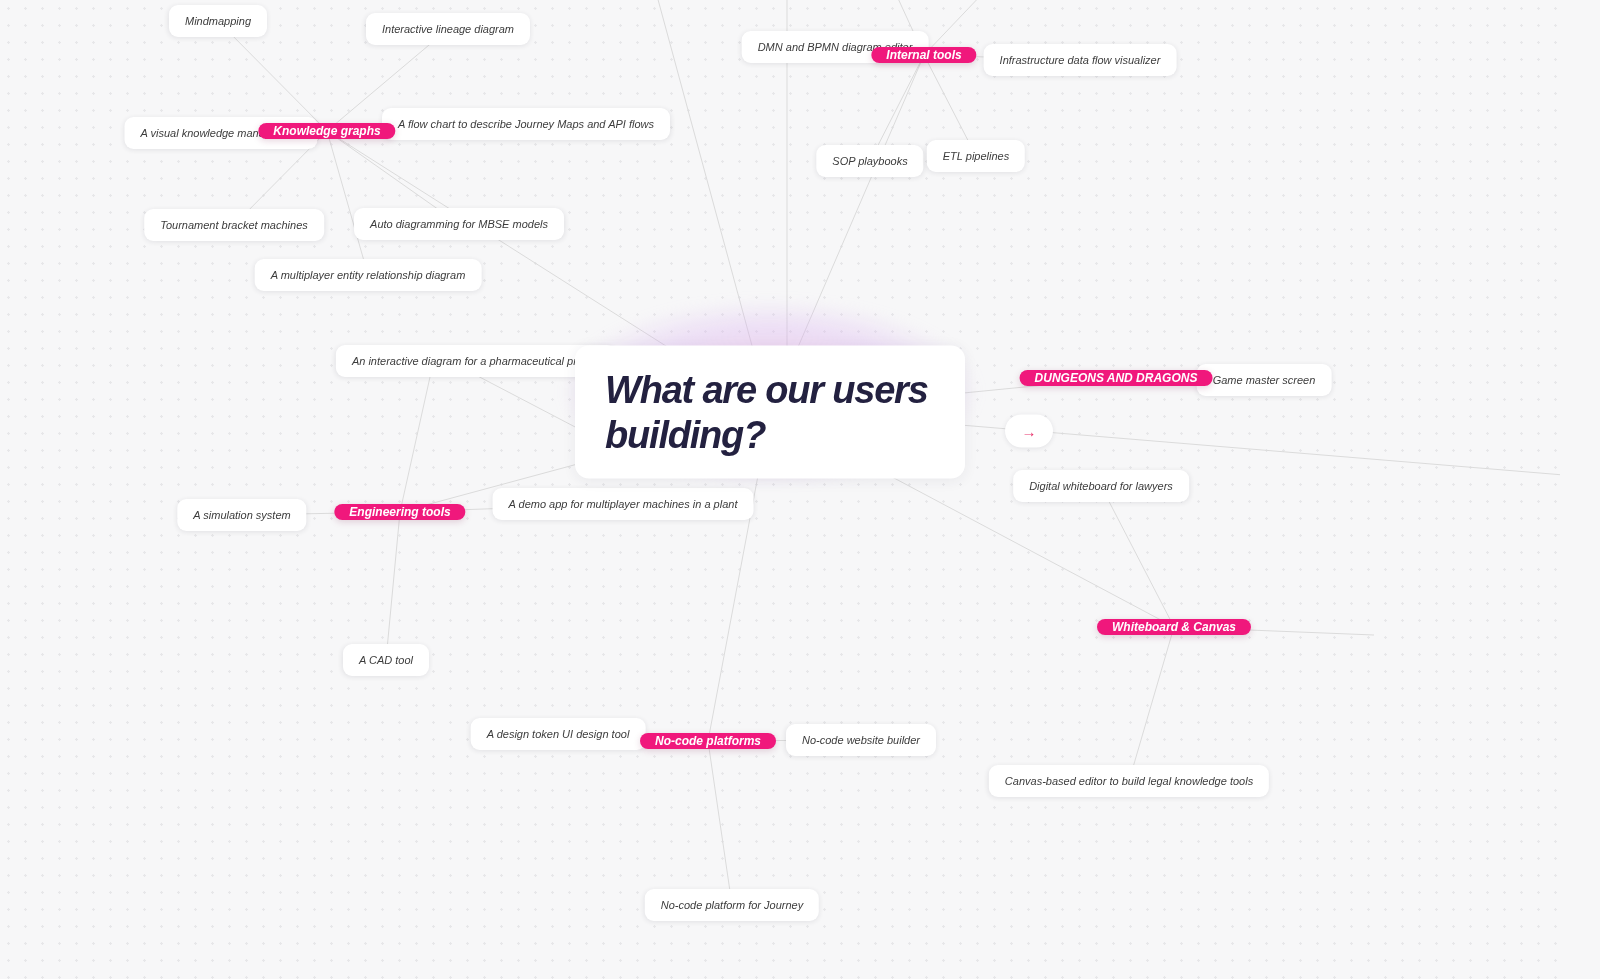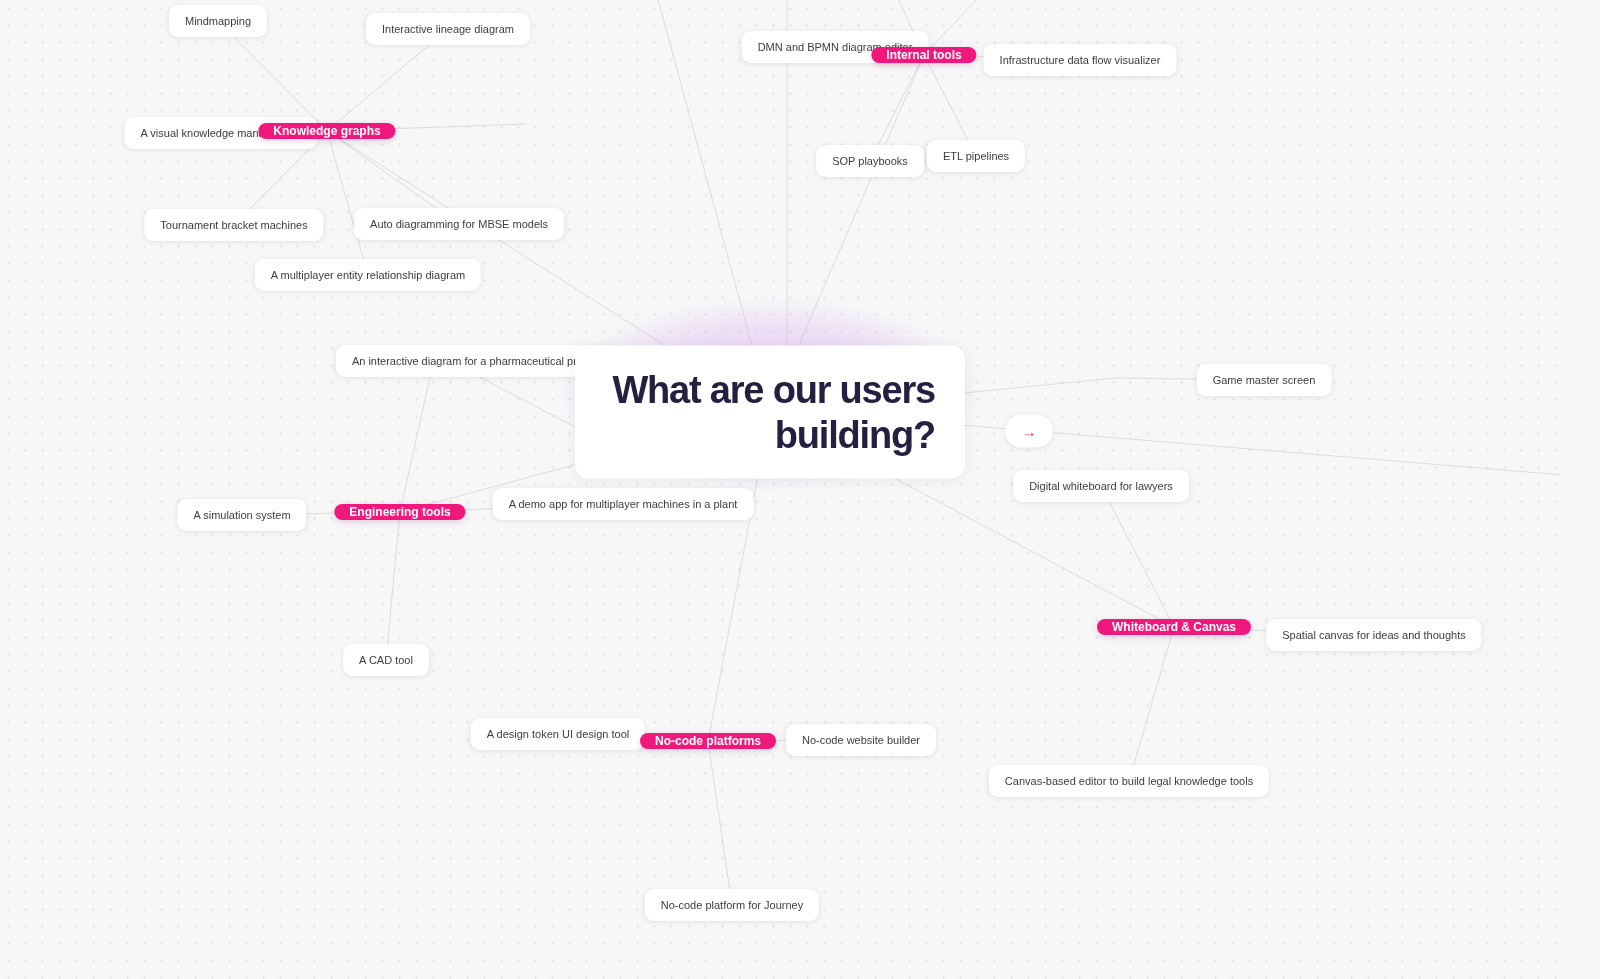--- a/index.html
+++ b/index.html
@@ -1,20 +1,21 @@
 <!DOCTYPE html>
 <html><head>
 <meta charset="utf-8">
 <style>
   html,body{margin:0;padding:0;background:#F7F7F8;font-family:"Liberation Sans",sans-serif;}
   .canvas{
     position:relative;width:1560px;height:979px;overflow:hidden;
     background-color:#F7F7F8;
     background-image:radial-gradient(circle,#E7E7E9 1.1px,transparent 1.45px);
     background-size:17px 17px;
+    font-style:italic;
   }
   .edges{position:absolute;left:0;top:0;width:1600px;height:979px;z-index:0;}
   .edges line{stroke:#DBDBDB;stroke-width:1;}
   .glow{
     position:absolute;left:770px;top:392px;width:540px;height:240px;
     transform:translate(-50%,-50%);z-index:1;border-radius:50%;
     background:radial-gradient(closest-side,rgba(232,165,228,0.55),rgba(214,170,240,0.30) 55%,rgba(232,165,228,0) 78%);
     filter:blur(6px);
   }
   .card{
@@ -33,21 +34,21 @@
   }
   .title-card{
     position:absolute;left:770px;top:412px;width:390px;height:133px;
     transform:translate(-50%,-50%);z-index:2;
     background:#FFFFFF;border-radius:14px;
     box-shadow:0 2px 14px rgba(40,40,70,0.07);
     display:flex;align-items:center;justify-content:center;
     cursor:pointer;
   }
   .title-text{
-    width:330px;text-align:right;
+    width:330px;text-align:left;
     font-size:38px;font-weight:bold;color:#232140;
     line-height:1.16;letter-spacing:-1.2px;
   }
   .pill{
     position:absolute;left:1029px;top:431px;width:48px;height:33px;
     transform:translate(-50%,-50%);z-index:3;
     background:#FFFFFF;border-radius:17px;
     box-shadow:0 1px 5px rgba(40,40,60,0.10);
     display:flex;align-items:center;justify-content:center;
     font-size:15px;font-weight:bold;color:#E8336B;
@@ -101,41 +102,42 @@
     <line x1="708" y1="741" x2="558" y2="734"></line>
     <line x1="708" y1="741" x2="861" y2="740"></line>
     <line x1="708" y1="741" x2="732" y2="905"></line>
   </svg>
 
   <div class="glow"></div>
 
   <div class="card" style="left:218px;top:21px">Mindmapping</div>
   <div class="card" style="left:448px;top:29px">Interactive lineage diagram</div>
   <div class="card" style="left:221px;top:133px">A visual knowledge management</div>
+  <div class="card" style="left:526px;top:124px">A flow chart to describe Journey Maps and API flows</div>
   <div class="card" style="left:234px;top:225px">Tournament bracket machines</div>
   <div class="card" style="left:459px;top:224px">Auto diagramming for MBSE models</div>
   <div class="card" style="left:368px;top:275px">A multiplayer entity relationship diagram</div>
   <div class="card" style="left:476px;top:361px">An interactive diagram for a pharmaceutical project</div>
   <div class="card" style="left:835px;top:47px">DMN and BPMN diagram editor</div>
   <div class="card" style="left:1080px;top:60px">Infrastructure data flow visualizer</div>
   <div class="card" style="left:870px;top:161px">SOP playbooks</div>
   <div class="card" style="left:976px;top:156px">ETL pipelines</div>
   <div class="card" style="left:1264px;top:380px">Game master screen</div>
   <div class="card" style="left:1101px;top:486px">Digital whiteboard for lawyers</div>
   <div class="card" style="left:242px;top:515px">A simulation system</div>
   <div class="card" style="left:623px;top:504px">A demo app for multiplayer machines in a plant</div>
   <div class="card" style="left:386px;top:660px">A CAD tool</div>
   <div class="card" style="left:558px;top:734px">A design token UI design tool</div>
   <div class="card" style="left:861px;top:740px">No-code website builder</div>
   <div class="card" style="left:732px;top:905px">No-code platform for Journey</div>
-  <div class="card" style="left:1374px;top:635px">Spatial canvas for ideas and thoughts</div>
   <div class="card" style="left:1129px;top:781px">Canvas-based editor to build legal knowledge tools</div>
 
   <div class="branch" style="left:327px;top:131px">Knowledge graphs</div>
   <div class="branch" style="left:924px;top:55px">Internal tools</div>
+  <div class="branch" style="left:1116px;top:378px">DUNGEONS AND DRAGONS</div>
   <div class="branch" style="left:400px;top:512px">Engineering tools</div>
   <div class="branch" style="left:1174px;top:627px">Whiteboard &amp; Canvas</div>
   <div class="branch" style="left:708px;top:741px">No-code platforms</div>
 
   <div class="title-card">
     <div class="title-text">What are our users building?</div>
   </div>
 
   <div class="pill">
     <span>→</span>

